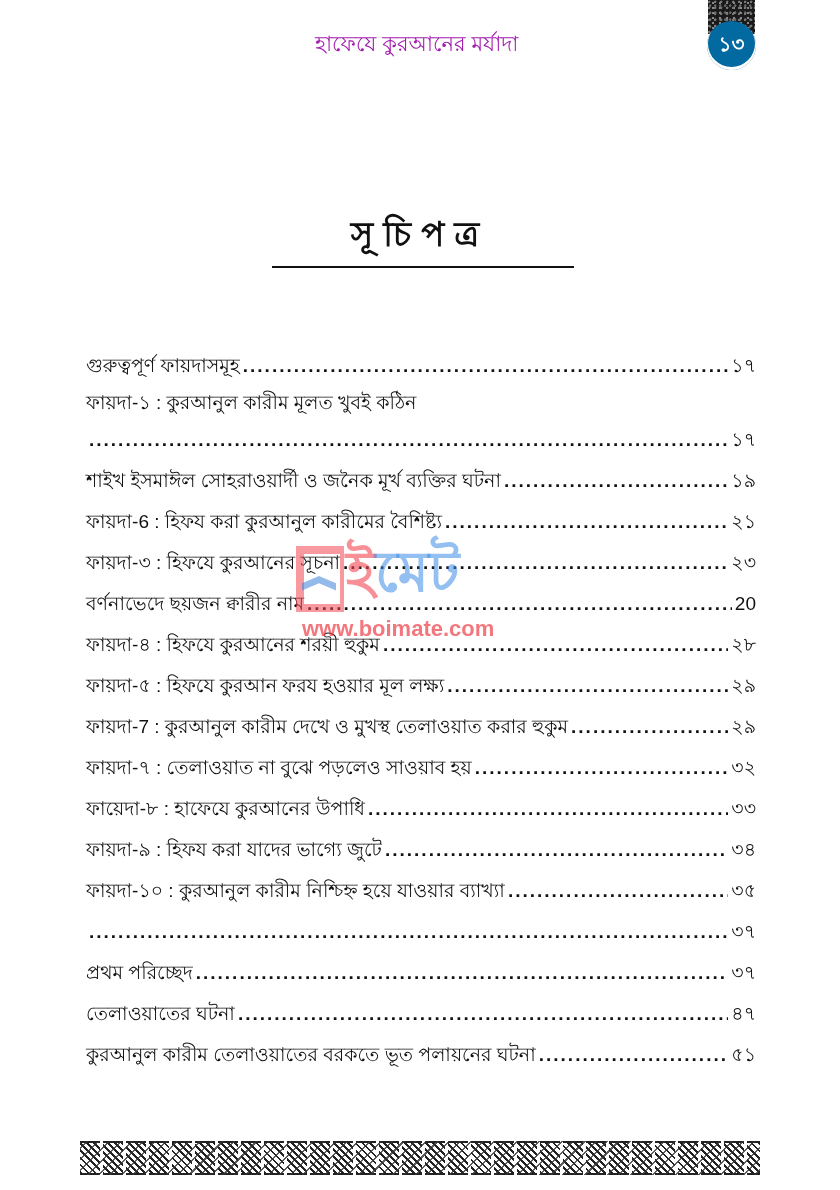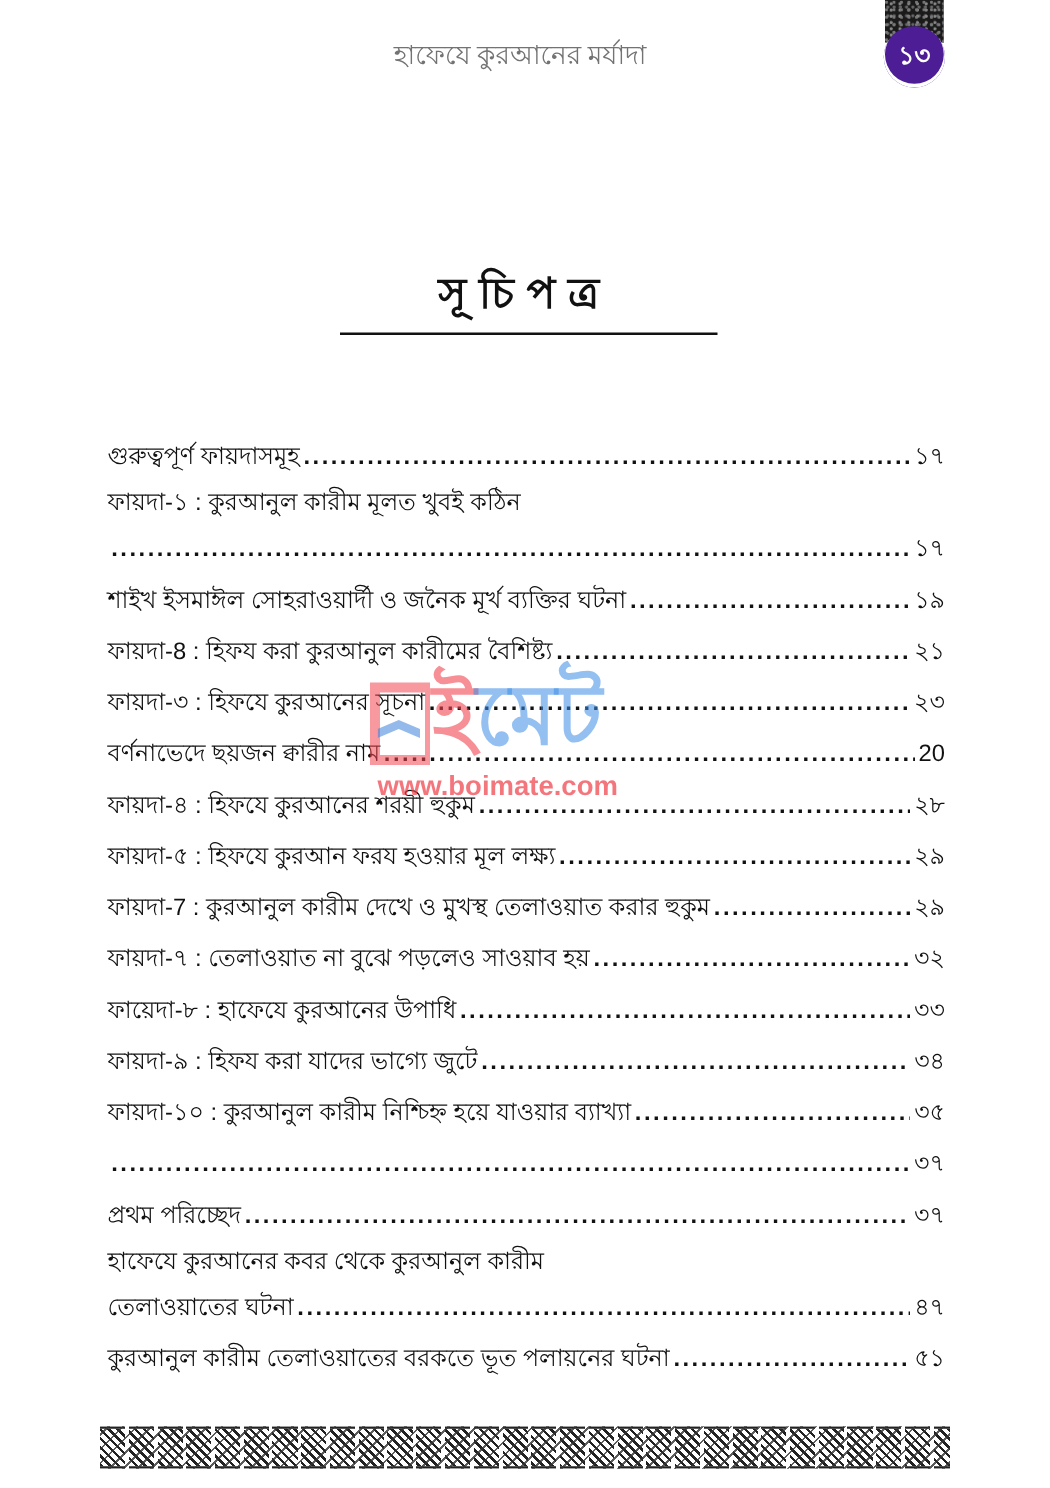--- a/index.html
+++ b/index.html
@@ -3,35 +3,35 @@
 <meta charset="utf-8">
 <style>
   html, body { margin: 0; padding: 0; background: #ffffff; }
   body {
     width: 840px; height: 1190px; position: relative; overflow: hidden;
     font-family: "DejaVu Sans", "Liberation Sans", sans-serif;
     color: #111111;
   }
   .running-head {
     position: absolute; left: 315px; top: 28px;
-    font-size: 21px; color: #737373; white-space: nowrap;
-    font-family: Liberation Serif, serif;
+    font-size: 21px; color: #a21caf; white-space: nowrap;
+    font-family: Liberation Sans, sans-serif;
   }
   .badge-strip {
     position: absolute; left: 708px; top: 0; width: 47px; height: 34px;
     background:
       radial-gradient(circle at 20% 30%, #777 1px, transparent 1.5px),
       radial-gradient(circle at 70% 60%, #888 1px, transparent 1.5px),
       radial-gradient(circle at 45% 80%, #666 1px, transparent 1.5px),
       #1a1a1a;
     background-size: 6px 6px, 7px 5px, 5px 7px, auto;
   }
   .badge-circle {
     position: absolute; left: 707px; top: 21px; width: 49px; height: 49px;
-    border-radius: 50%; background: #4c1d95;
+    border-radius: 50%; background: #0369a1;
     box-shadow: 0 -2px 0 1px #ffffff inset;
     display: flex; align-items: center; justify-content: center;
     color: #ffffff; font-size: 20px; font-weight: bold;
   }
   .toc-title {
     position: absolute; left: 0; width: 840px; top: 208px; text-align: center;
     font-size: 34px; font-weight: bold; letter-spacing: 10px;
     font-family: "DejaVu Serif", "Liberation Serif", serif;
   }
   .title-rule {
@@ -65,21 +65,21 @@
     border: 8px solid rgba(240,70,80,0.55); border-right-width: 4px;
     box-sizing: border-box;
   }
   .wm-book-chev {
     position: absolute; left: 12px; top: 36px; width: 34px; height: 24px;
     background: rgba(60,130,220,0.55);
     clip-path: polygon(0 30%, 50% 0, 100% 30%, 100% 60%, 50% 30%, 0 60%);
   }
   .wm-logo {
     position: absolute; left: 56px; top: -8px;
-    font-size: 67px; font-weight: bold; line-height: 80px; white-space: nowrap;
+    font-size: 56px; font-weight: bold; line-height: 80px; white-space: nowrap;
   }
   .wm-logo .wm-i { color: rgba(240,70,80,0.6); }
   .wm-logo .wm-mate { color: rgba(60,140,230,0.55); }
   .wm-url {
     position: absolute; left: 12px; top: 76px;
     font-size: 22px; font-weight: bold; color: rgba(240,60,70,0.7);
     font-family: "Liberation Sans", sans-serif; white-space: nowrap;
   }
 
   .footer-border {
@@ -123,21 +123,21 @@
     <span class="toc-page">১৭</span>
   </div>
 
   <div class="toc-row toc-entry">
     <span class="toc-label">শাইখ ইসমাঈল সোহরাওয়ার্দী ও জনৈক মূর্খ ব্যক্তির ঘটনা</span>
     <span class="toc-leader"></span>
     <span class="toc-page">১৯</span>
   </div>
 
   <div class="toc-row toc-entry">
-    <span class="toc-label">ফায়দা-8 : হিফয করা কুরআনুল কারীমের বৈশিষ্ট্য</span>
+    <span class="toc-label">ফায়দা-6 : হিফয করা কুরআনুল কারীমের বৈশিষ্ট্য</span>
     <span class="toc-leader"></span>
     <span class="toc-page">২১</span>
   </div>
 
   <div class="toc-row toc-entry">
     <span class="toc-label">ফায়দা-৩ : হিফযে কুরআনের সূচনা</span>
     <span class="toc-leader"></span>
     <span class="toc-page">২৩</span>
   </div>
 
@@ -193,23 +193,20 @@
     <span class="toc-leader"></span>
     <span class="toc-page">৩৭</span>
   </div>
 
   <div class="toc-row toc-entry">
     <span class="toc-label">প্রথম পরিচ্ছেদ</span>
     <span class="toc-leader"></span>
     <span class="toc-page">৩৭</span>
   </div>
 
-  <div class="toc-row first-line toc-entry">
-    <span class="toc-label">হাফেযে কুরআনের কবর থেকে  কুরআনুল কারীম</span>
-  </div>
   <div class="toc-row toc-entry">
     <span class="toc-label">তেলাওয়াতের ঘটনা</span>
     <span class="toc-leader"></span>
     <span class="toc-page">৪৭</span>
   </div>
 
   <div class="toc-row toc-entry">
     <span class="toc-label">কুরআনুল কারীম তেলাওয়াতের বরকতে ভূত পলায়নের ঘটনা</span>
     <span class="toc-leader"></span>
     <span class="toc-page">৫১</span>

